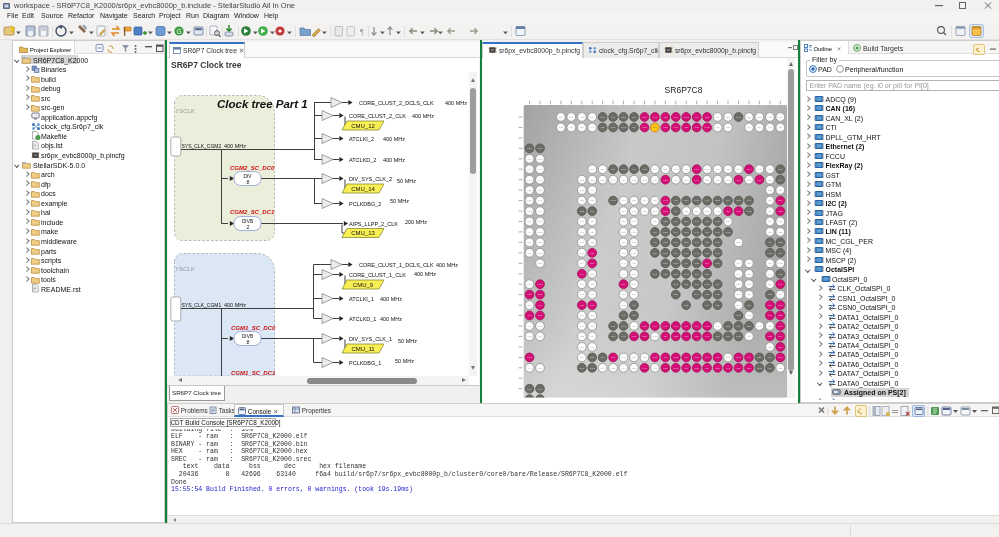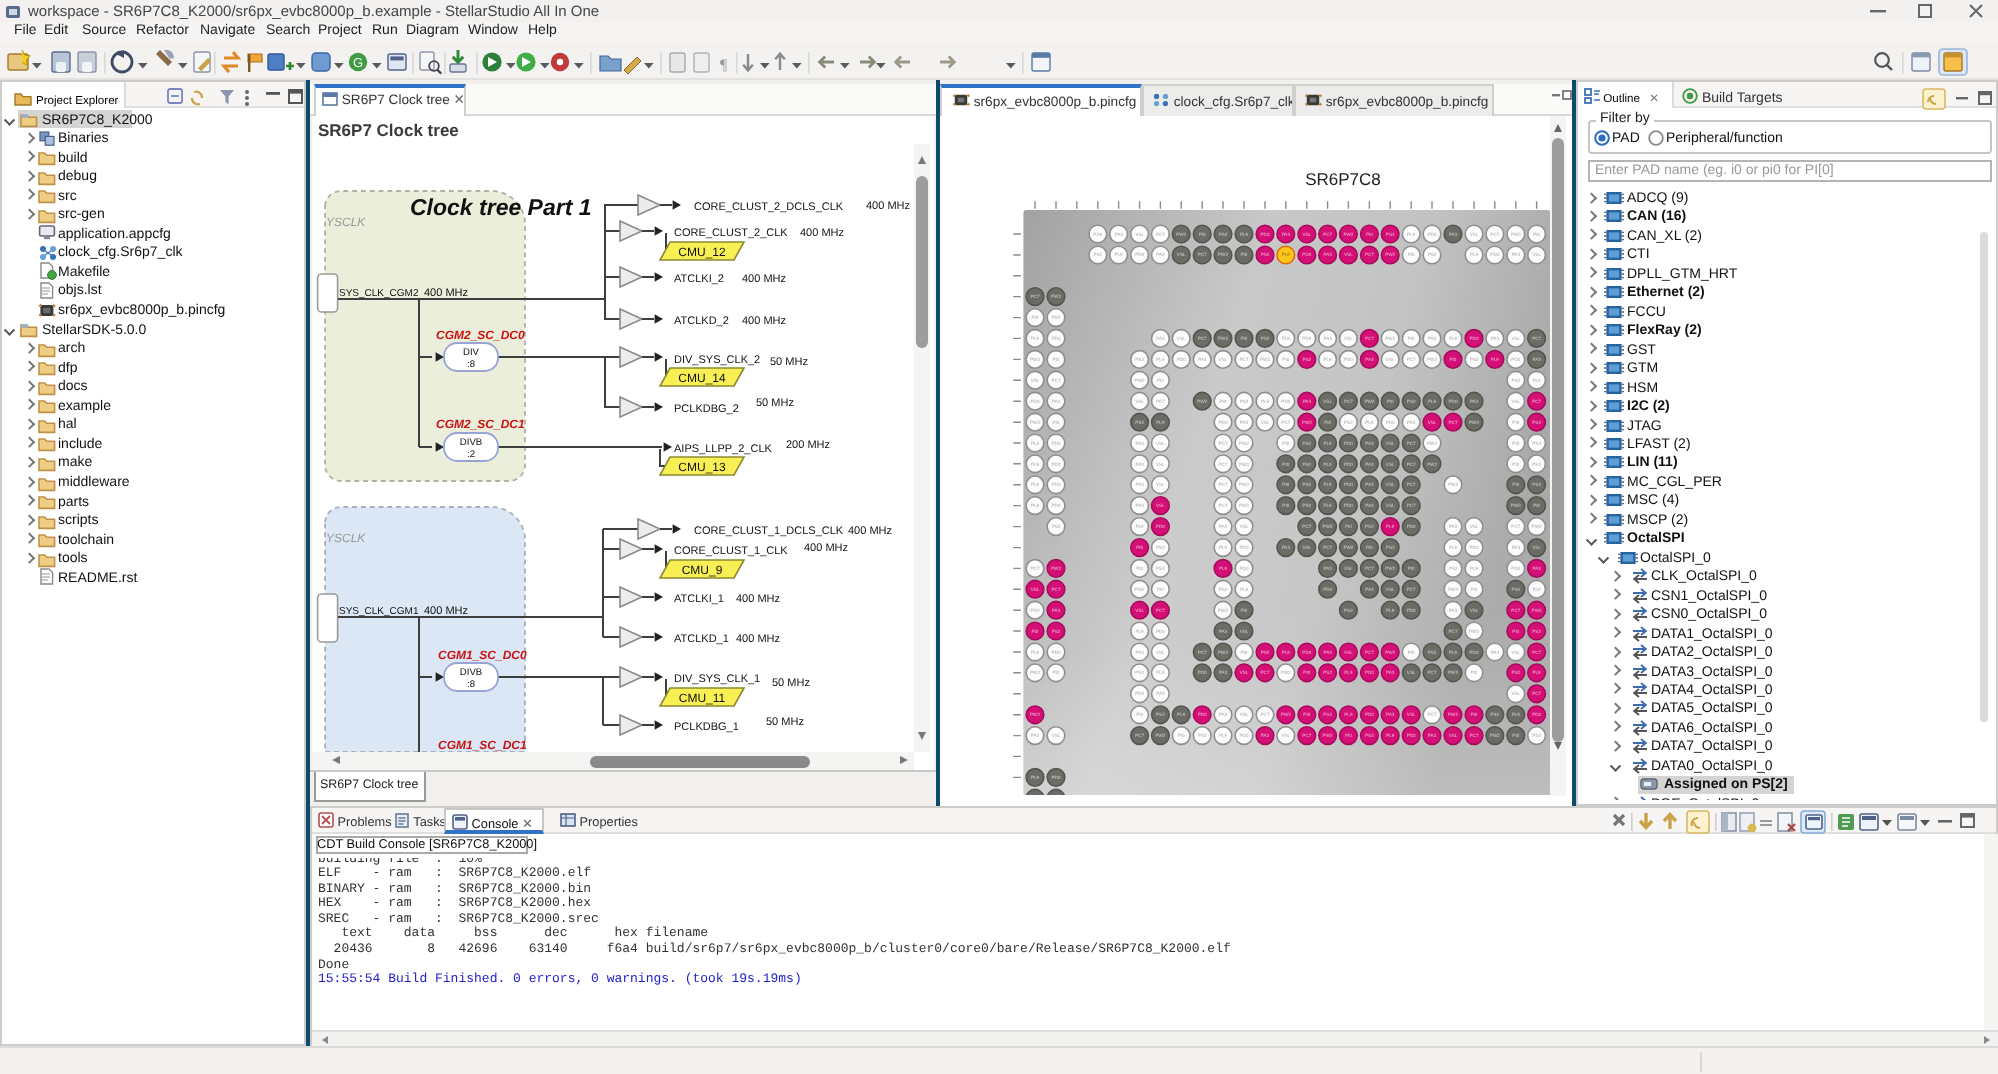--- a/index.html
+++ b/index.html
@@ -3,21 +3,21 @@
 *{margin:0;padding:0;box-sizing:border-box}
 html,body{width:999px;height:537px;overflow:hidden}
 body{font-family:"Liberation Sans",sans-serif;background:#efefed;-webkit-font-smoothing:antialiased}
 .win{position:relative;width:999px;height:537px}
 .abs{position:absolute}
 .titlebar{position:absolute;left:0;top:0;width:999px;height:11px;background:#f2f1f0;font-size:7.5px;color:#444}
 .titlebar .t{position:absolute;left:14px;top:1px}
 .menubar{position:absolute;left:0;top:11px;width:999px;height:11px;background:#f5f4f3;font-size:7px;color:#1d1d1d}
 .menubar span{position:absolute;top:1px}
 .toolbar{position:absolute;left:0;top:22px;width:999px;height:18px;background:#f3f2f0;border-bottom:1px solid #e2e1df}
-.main{position:absolute;left:0;top:40px;width:905px;height:483px;background:#0c4a6e}
+.main{position:absolute;left:12px;top:40px;width:905px;height:483px;background:#15803d}
 .panel{position:absolute;background:#fff;border:1px solid #cdccca}
 .phead{position:absolute;left:0;top:0;right:0;height:13px;background:#f6f5f4;border-bottom:1px solid #e0dfdd}
 .vtab{position:absolute;top:0;height:13px;background:#fff;border-right:1px solid #dcdbd9;font-size:5.8px;line-height:9px;white-space:nowrap;overflow:hidden;padding:3.5px 0 0 3px}
 .vtab .x{color:#777;margin-left:3px}
 .etabs{position:absolute;left:0;top:2px;right:0;height:16px;background:#fafaf9;border-bottom:1px solid #d8d7d5}
 .etab{position:absolute;top:0;height:16px;font-size:6.8px;line-height:9px;white-space:nowrap;overflow:hidden;color:#333;background:#ececea;border:1px solid #d0cfcd;border-bottom:0}
 .etab.act{background:#fff;border-top:2px solid #3272c6}
 .tabic{display:inline-block;vertical-align:-1px}
 .tree{position:absolute;font-size:7px;color:#111;white-space:nowrap}
 .tr{position:absolute;height:9px;line-height:9px}
@@ -32,21 +32,21 @@
 .arr{position:absolute;width:0;height:0}
 .statusbar{position:absolute;left:0;top:523px;width:999px;height:14px;background:#f2f1f0;border-top:1px solid #dcdbda}
 svg{display:block}
 </style></head><body>
 <div class="win">
     <div class="titlebar">
       <svg class="abs" style="left:3px;top:2px" width="8" height="8">
         <rect x="0" y="1" width="7" height="6" rx="1" fill="#5a6b87"></rect>
         <rect x="1.5" y="2.5" width="4" height="3" fill="#cfd8e6"></rect>
       </svg>
-      <span class="t">workspace - SR6P7C8_K2000/sr6px_evbc8000p_b.example - StellarStudio All In One</span>
+      <span class="t">workspace - SR6P7C8_K2000/sr6px_evbc8000p_b.include - StellarStudio All In One</span>
       <svg class="abs" style="left:930px;top:0" width="69" height="11">
         <rect x="5" y="5" width="8" height="1.2" fill="#666"></rect>
         <rect x="29.5" y="2.5" width="6" height="6" fill="none" stroke="#666" stroke-width="1"></rect>
         <path d="M55 2.5 L61 8.5 M61 2.5 L55 8.5" stroke="#666" stroke-width="1"></path>
       </svg>
     </div>
     <div class="menubar">
       <span style="left:7px">File</span>
       <span style="left:22px">Edit</span>
       <span style="left:41px">Source</span>

